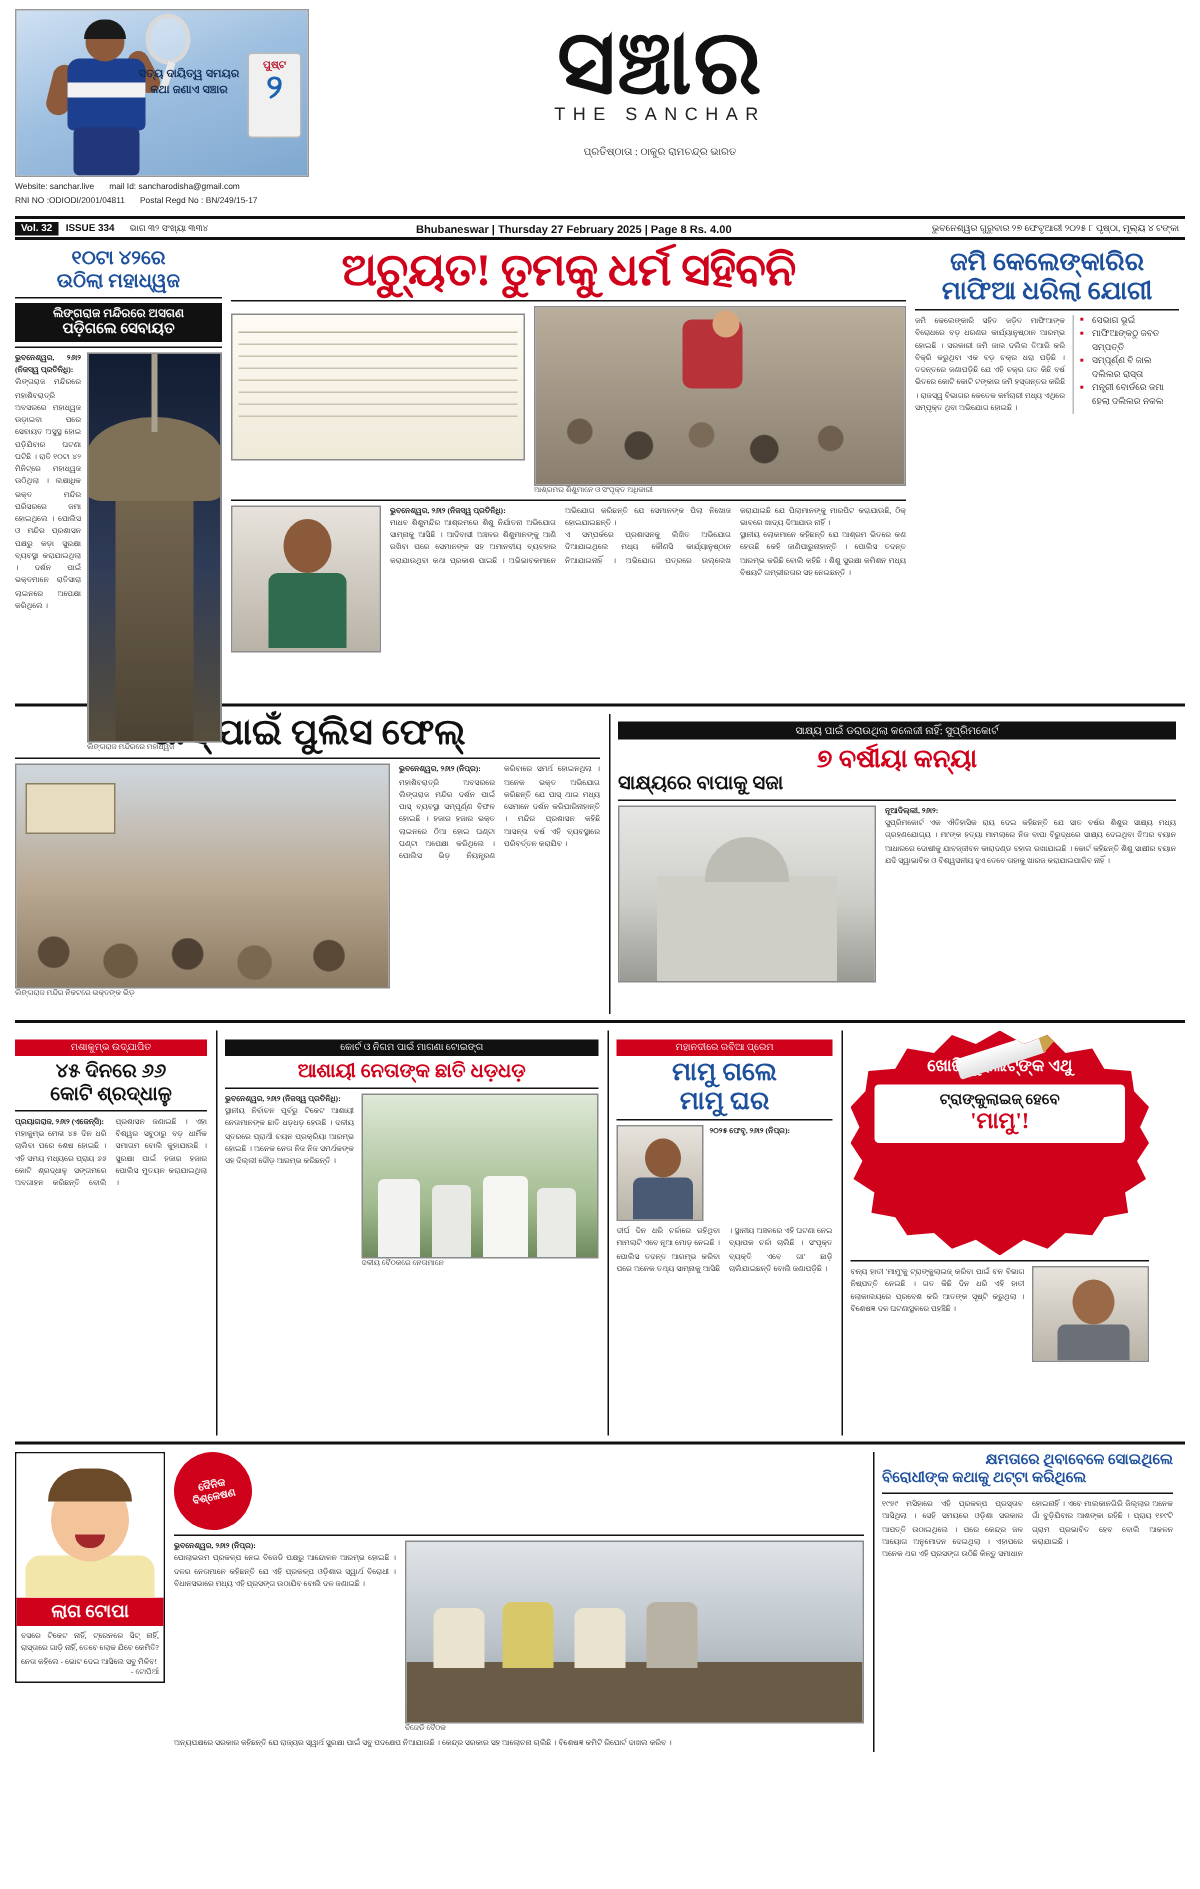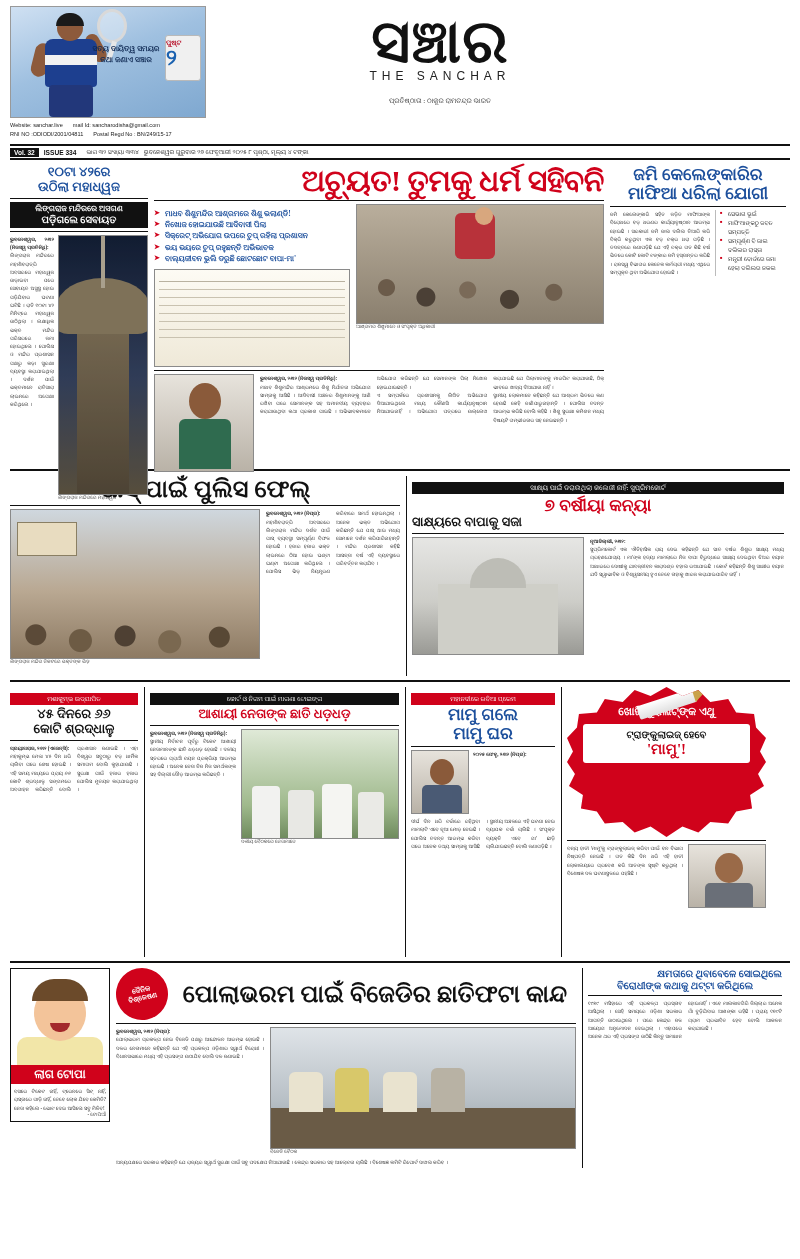--- a/index.html
+++ b/index.html
@@ -31,23 +31,23 @@
   .pp-armR { position:absolute; left:56px; top:20px; width:14px; height:30px; background:#8d5a3b; border-radius:8px; transform:rotate(-28deg); }
   .pp-legs { position:absolute; left:16px; top:72px; width:44px; height:32px; background:#22377a; border-radius:4px; }
   .racket { position:absolute; left:86px; top:2px; width:34px; height:48px; }
   .racket .head { position:absolute; left:0; top:0; width:30px; height:34px; border:3px solid #d9d9d9; border-radius:50%; background:rgba(255,255,255,.35); }
   .racket .handle { position:absolute; left:12px; top:32px; width:5px; height:20px; background:#e8e8e8; transform:rotate(18deg); }
   .promo-text {
     position:absolute; right:42px; top:36px; width:74px;
     font-size:7.5px; line-height:1.5; text-align:center; color:#102a54; font-weight:bold;
   }
   .promo-badge {
-    position:absolute; right:4px; top:28px; width:36px; height:46px;
+    position:absolute; right:4px; top:28px; width:36px; height:57px;
     background:#f0f0f0; border:1px solid #b9b9b9; border-radius:3px;
-    padding-top:3px;
+    text-align:center; padding-top:3px;
   }
   .promo-badge .pb-t { font-size:7px; color:#b8132b; font-weight:bold; }
   .promo-badge .pb-g { font-size:22px; color:#1b62b0; line-height:1; font-weight:bold; }
   .mh-meta { font-size:5.6px; line-height:1.65; color:#222; margin-top:3px; width:200px; }
   .mh-meta .row1 { display:flex; gap:10px; }
 
   .mh-center { flex:1; text-align:center; padding-top:8px; }
   .logo-odia {
     font-size:60px; line-height:0.95; font-weight:bold; letter-spacing:1px;
     color:#111; font-family:"Liberation Serif", serif;
@@ -204,20 +204,21 @@
       <div class="logo-sub od">ପ୍ରତିଷ୍ଠାତା : ଠାକୁର ରାମଚନ୍ଦ୍ର ଭାରତ</div>
     </div>
 
     <div class="mh-right"></div>
   </div>
 
   <div class="infobar">
     <div class="ib-vol">Vol. 32</div>
     <div class="ib-issue">ISSUE 334</div>
     <div class="ib-odia od">ଭାଗ ୩୨    ସଂଖ୍ୟା ୩୩୪</div>
+    <div class="ib-mid">Bhubaneswar | Thursday 27 February 2025 | Page 8 Rs. 4.00</div>
     <div class="ib-right od">ଭୁବନେଶ୍ୱର ଗୁରୁବାର ୨୭ ଫେବୃଆରୀ ୨୦୨୫   ୮ ପୃଷ୍ଠା, ମୂଲ୍ୟ ୪ ଟଙ୍କା</div>
   </div>
 
   <div class="band" style="height:300px;">
 
     <div class="col" style="width:138px;">
       <div class="h-m od hl-blue" style="text-align:center;">୧୦ଟା ୪୨ରେ</div>
       <div class="h-m od hl-blue" style="text-align:center;">ଉଠିଲା ମହାଧ୍ୱଜ</div>
       <div class="hr-thin"></div>
       <div style="background:#111;color:#fff;padding:2px 3px;">
@@ -238,31 +239,24 @@
             <div class="temple-flag"></div>
 
             <div class="temple-dark"></div>
           </div>
           <div class="cap od">ଲିଙ୍ଗରାଜ ମନ୍ଦିରରେ ମହାଧ୍ୱଜ</div>
         </div>
       </div>
     </div>
 
     <div class="col" style="width:450px;">
-      <div class="h-xxl od hl-red" style="text-align:right; letter-spacing:-0.5px;">ଅଚ୍ୟୁତ! ତୁମକୁ ଧର୍ମ ସହିବନି</div>
+      <div class="h-xxl od hl-red" style="text-align:center; letter-spacing:-0.5px;">ଅଚ୍ୟୁତ! ତୁମକୁ ଧର୍ମ ସହିବନି</div>
       <div class="hr-thin"></div>
       <div style="display:flex; gap:6px;">
         <div style="width:196px;">
-          <ul class="bullets od">
-            <li>ମାଧବ ଶିଶୁମନ୍ଦିର ଆଶ୍ରମରେ ଶିଶୁ ଭଲାଣ୍ଡି!</li>
-            <li>ନିଖୋଜ ହୋଇଯାଉଛି ଆଦିବାସୀ ପିଲା</li>
-            <li>ସିକ୍ରେଟ୍ ଅଭିଯୋଗ ଉପରେ ଚୁପ୍ ରହିଲା ପ୍ରଶାସନ</li>
-            <li>ଭୟ ଭୟରେ ଚୁପ୍ ରହୁଛନ୍ତି ଅଭିଭାବକ</li>
-            <li>ବାଲ୍ୟଜୀବନ ଭୁଲି ଡରୁଛି ଛୋଟଛୋଟ ବାପା-ମା'</li>
-          </ul>
           <div class="photo ph-doc" style="height:98px; margin-top:5px; padding:4px;">
             <div style="border-bottom:1px solid #b9b2a0; height:8px;"></div>
             <div style="border-bottom:1px solid #c9c2b0; height:8px;"></div>
             <div style="border-bottom:1px solid #c9c2b0; height:8px;"></div>
             <div style="border-bottom:1px solid #c9c2b0; height:8px;"></div>
             <div style="border-bottom:1px solid #c9c2b0; height:8px;"></div>
             <div style="border-bottom:1px solid #c9c2b0; height:8px;"></div>
             <div style="border-bottom:1px solid #c9c2b0; height:8px;"></div>
             <div style="border-bottom:1px solid #c9c2b0; height:8px;"></div>
           </div>
@@ -466,21 +460,20 @@
     </div>
 
     <div class="col" style="width:460px;">
       <div style="display:flex; align-items:center; gap:6px;">
         <div class="badge-circle od">
           <div>
             <div>ଦୈନିକ</div>
             <div>ବିଶ୍ଳେଷଣ</div>
           </div>
         </div>
-        <div class="h-xl od" style="flex:1; text-align:center;">ପୋଲାଭରମ ପାଇଁ ବିଜେଡିର ଛାତିଫଟା କାନ୍ଦ</div>
       </div>
       <div class="hr-thin"></div>
       <div style="display:flex; gap:6px;">
         <div style="width:148px;">
           <div class="txt b od">ଭୁବନେଶ୍ୱର, ୨୬ା୨ (ନିପ୍ର):</div>
           <div class="txt od">ପୋଲାଭରମ ପ୍ରକଳ୍ପ ନେଇ ବିଜେଡି ପକ୍ଷରୁ ଆନ୍ଦୋଳନ ଆରମ୍ଭ ହୋଇଛି । ଦଳର ନେତାମାନେ କହିଛନ୍ତି ଯେ ଏହି ପ୍ରକଳ୍ପ ଓଡ଼ିଶାର ସ୍ୱାର୍ଥ ବିରୋଧୀ । ବିଧାନସଭାରେ ମଧ୍ୟ ଏହି ପ୍ରସଙ୍ଗ ଉଠାଯିବ ବୋଲି ଦଳ ଜଣାଇଛି ।</div>
         </div>
         <div style="flex:1;">
           <div class="photo ph-room" style="height:122px;">
             <div style="position:absolute; left:0; bottom:0; width:100%; height:40px; background:#6a5b46;"></div>
@@ -490,21 +483,21 @@
             <div style="position:absolute; left:160px; bottom:36px; width:34px; height:44px; background:#b8b2a4; border-radius:6px 6px 0 0;"></div>
           </div>
           <div class="cap od">ବିଜେଡି ବୈଠକ</div>
         </div>
       </div>
       <div class="txt od" style="margin-top:3px;">ଅନ୍ୟପକ୍ଷରେ ସରକାର କହିଛନ୍ତି ଯେ ରାଜ୍ୟର ସ୍ୱାର୍ଥ ସୁରକ୍ଷା ପାଇଁ ସବୁ ପଦକ୍ଷେପ ନିଆଯାଉଛି । କେନ୍ଦ୍ର ସରକାର ସହ ଆଲୋଚନା ଚାଲିଛି । ବିଶେଷଜ୍ଞ କମିଟି ରିପୋର୍ଟ ଦାଖଲ କରିବ ।</div>
     </div>
 
     <div class="col" style="width:200px; border-left:1px solid #111; padding-left:5px;">
       <div class="h-s od hl-blue" style="text-align:right;">କ୍ଷମତାରେ ଥିବାବେଳେ ସୋଇଥିଲେ</div>
-      <div class="h-s od hl-blue" style="text-align:center;">ବିରୋଧୀଙ୍କ କଥାକୁ ଥଟ୍ଟା କରିଥିଲେ</div>
+      <div class="h-s od hl-blue" style="text-align:left;">ବିରୋଧୀଙ୍କ କଥାକୁ ଥଟ୍ଟା କରିଥିଲେ</div>
       <div class="hr-thin"></div>
       <div class="two-col">
         <div class="txt od">୧୯୭୯ ମସିହାରେ ଏହି ପ୍ରକଳ୍ପ ପ୍ରସ୍ତାବ ଆସିଥିଲା । ସେହି ସମୟରେ ଓଡ଼ିଶା ସରକାର ଆପତ୍ତି ଉଠାଇଥିଲେ । ପରେ କେନ୍ଦ୍ର ଜଳ ଆୟୋଗ ଅନୁମୋଦନ ଦେଇଥିଲା । ଏହାପରେ ଅନେକ ଥର ଏହି ପ୍ରସଙ୍ଗ ଉଠିଛି କିନ୍ତୁ ସମାଧାନ ହୋଇନାହିଁ । ଏବେ ମାଲକାନଗିରି ଜିଲ୍ଲାର ଅନେକ ଗାଁ ବୁଡ଼ିଯିବାର ଆଶଙ୍କା ରହିଛି । ପ୍ରାୟ ୧୭୯ଟି ଗ୍ରାମ ପ୍ରଭାବିତ ହେବ ବୋଲି ଆକଳନ କରାଯାଇଛି ।</div>
       </div>
     </div>
   </div>
 
 </div>
 
 </body></html>

